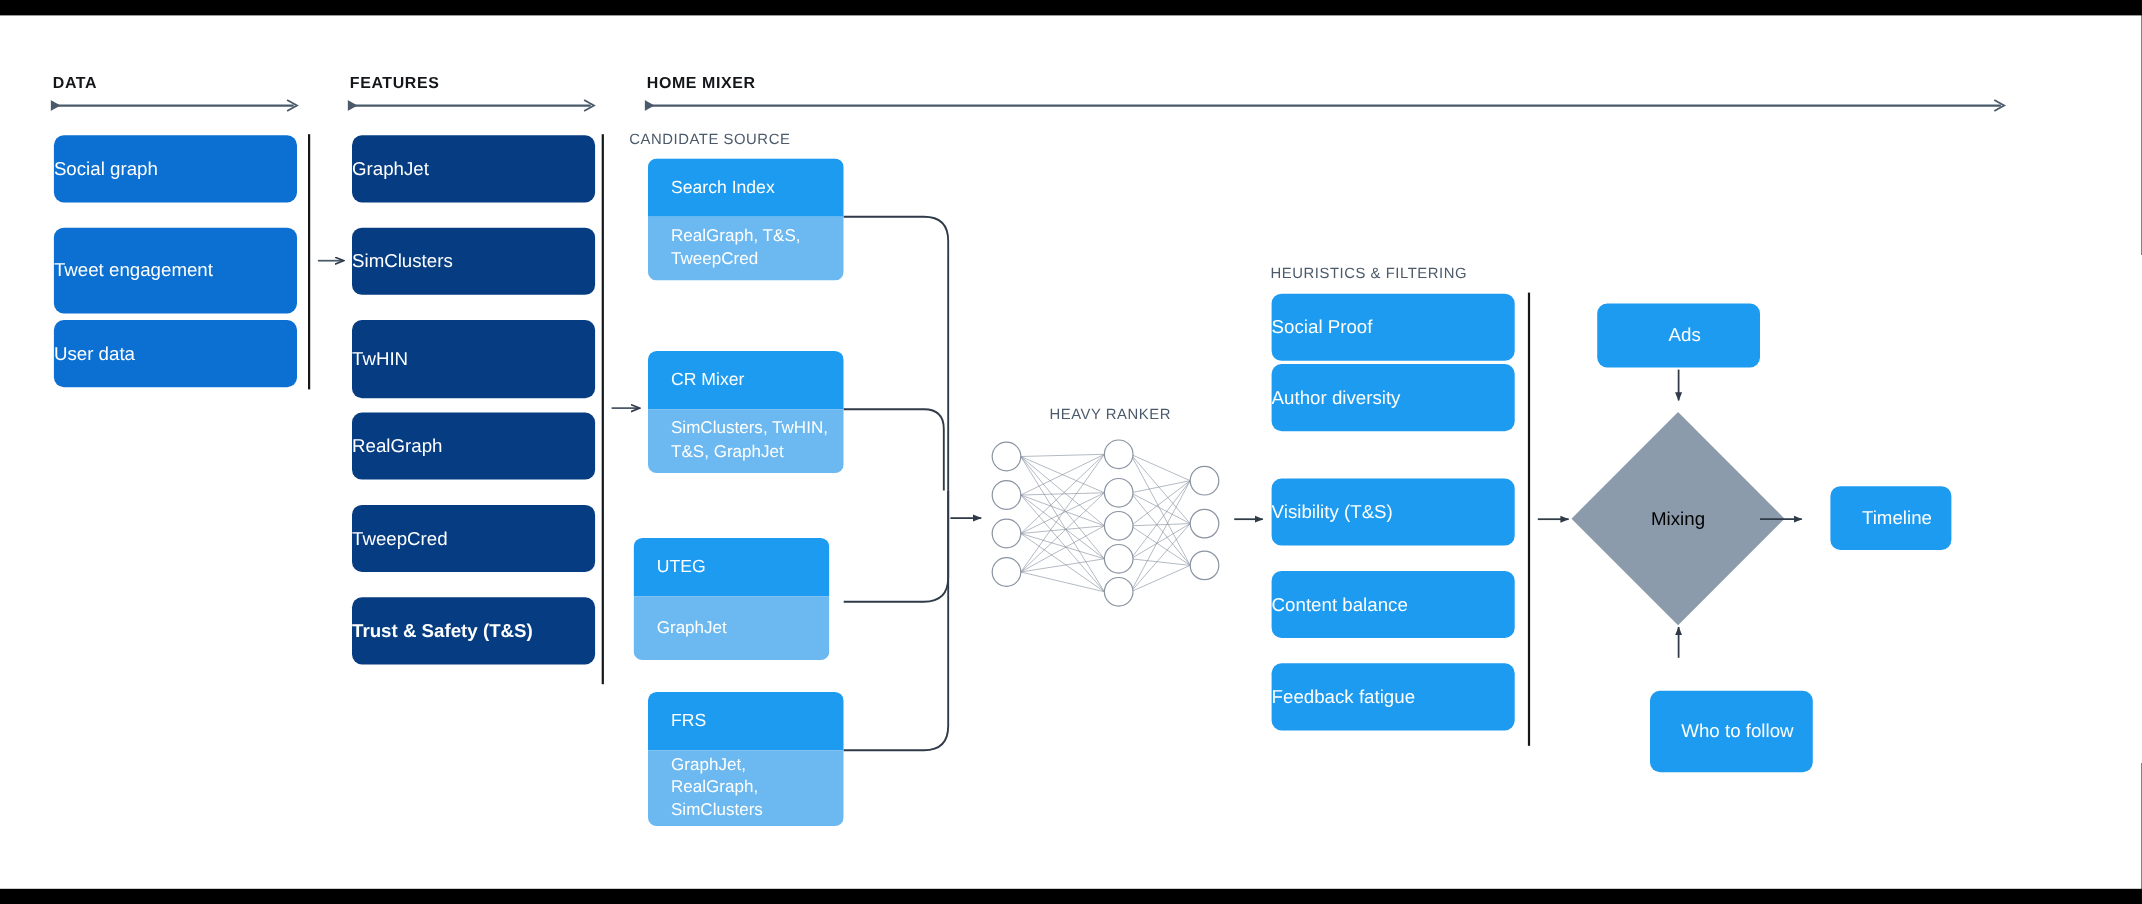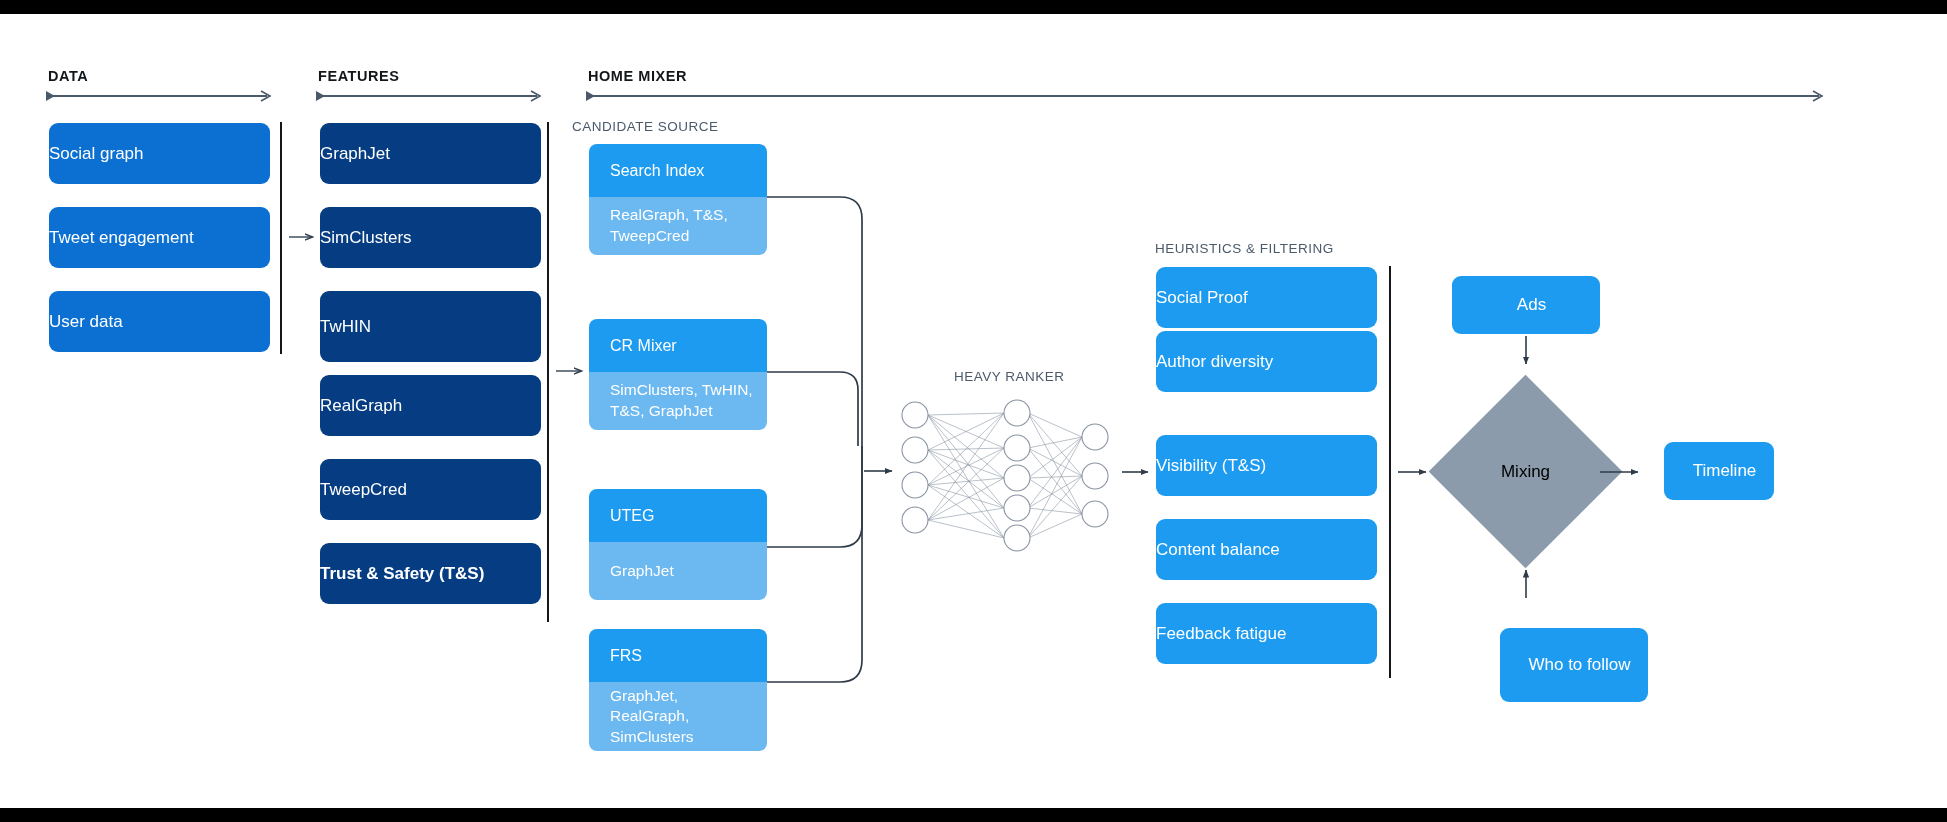--- a/index.html
+++ b/index.html
@@ -155,21 +155,21 @@
     <div class="sec-head" style="left:588px; top:54px;">HOME MIXER</div>
     <div class="sec-arrow" style="left:586px; top:76px; width:1240px;">
       <svg width="1240" height="12" viewBox="0 0 1240 12" preserveAspectRatio="none">
         <polygon points="0,1 0,11 9,6" fill="#4b5a6b"></polygon>
         <line x1="2" y1="6" x2="1233" y2="6" stroke="#4b5a6b" stroke-width="2"></line>
         <polyline points="1227,1 1236,6 1227,11" fill="none" stroke="#4b5a6b" stroke-width="1.6"></polyline>
       </svg>
     </div>
 
     <div class="box blue" style="left:49px; top:109px; width:221px; height:61px;">Social graph</div>
-    <div class="box blue" style="left:49px; top:193px; width:221px; height:61px;">Tweet engagement</div>
+    <div class="box blue" style="left:49px; top:193px; width:221px; height:78px;">Tweet engagement</div>
     <div class="box blue" style="left:49px; top:277px; width:221px; height:61px;">User data</div>
 
     <div class="vsep" style="left:280px; top:108px; height:232px;"></div>
 
     <div class="box navy" style="left:320px; top:109px; width:221px; height:61px;">GraphJet</div>
     <div class="box navy" style="left:320px; top:193px; width:221px; height:61px;">SimClusters</div>
     <div class="box navy" style="left:320px; top:277px; width:221px; height:71px;">TwHIN</div>
     <div class="box navy" style="left:320px; top:361px; width:221px; height:61px;">RealGraph</div>
     <div class="box navy" style="left:320px; top:445px; width:221px; height:61px;">TweepCred</div>
     <div class="box navy" style="left:320px; top:529px; width:221px; height:61px; font-weight:bold;">Trust &amp; Safety (T&amp;S)</div>
@@ -181,21 +181,21 @@
     <div class="cs-card" style="left:589px; top:130px; height:111px;">
       <div class="cs-title" style="height:53px;">Search Index</div>
       <div class="cs-body">RealGraph, T&amp;S, TweepCred</div>
     </div>
 
     <div class="cs-card" style="left:589px; top:305px; height:111px;">
       <div class="cs-title" style="height:53px;">CR Mixer</div>
       <div class="cs-body">SimClusters, TwHIN, T&amp;S, GraphJet</div>
     </div>
 
-    <div class="cs-card" style="left:589px; top:475px; height:111px;">
+    <div class="cs-card" style="left:576px; top:475px; height:111px;">
       <div class="cs-title" style="height:53px;">UTEG</div>
       <div class="cs-body">GraphJet</div>
     </div>
 
     <div class="cs-card" style="left:589px; top:615px; height:122px;">
       <div class="cs-title" style="height:53px;">FRS</div>
       <div class="cs-body">GraphJet, RealGraph, SimClusters</div>
     </div>
 
     <div class="hr-label" style="left:954px; top:355px;">HEAVY RANKER</div>

